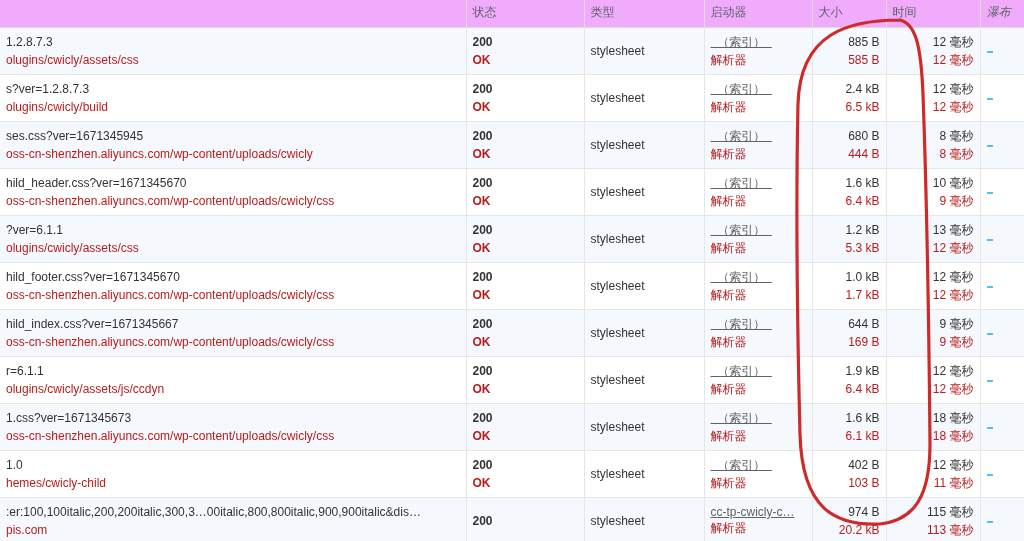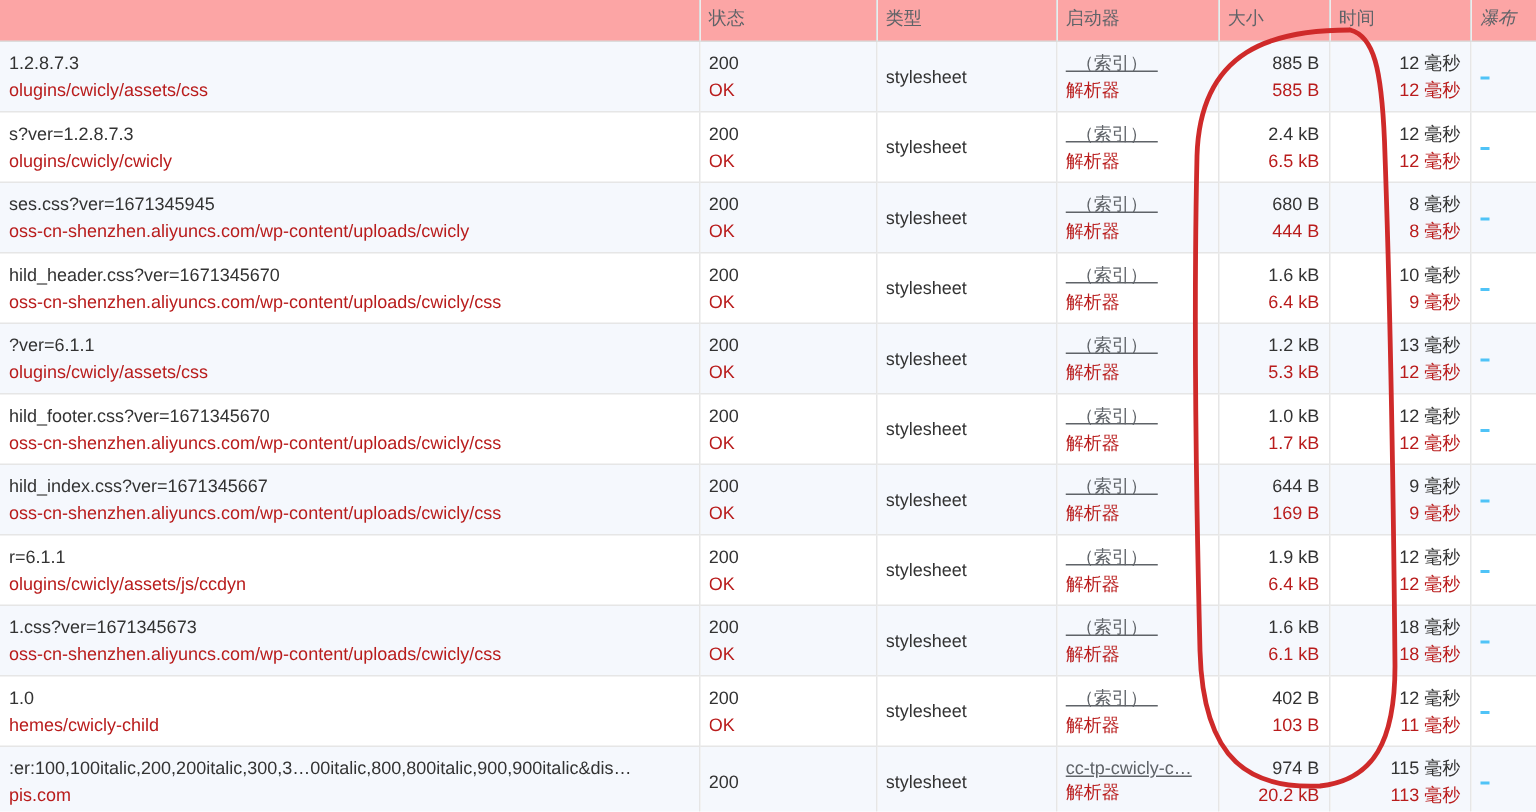--- a/index.html
+++ b/index.html
@@ -11,29 +11,29 @@
       width:1024px;
       height:541px;
       overflow:hidden;
       position:relative;
     }
     .net-table { width:100%; border-collapse:collapse; table-layout:fixed; }
     .net-table th {
       text-align:left;
       font-weight:400;
       color:#5f6368;
-      background:#fca5a5;
+      background:#f0abfc;
       border-right:1px solid #dcdcdc;
       border-bottom:1px solid #dcdcdc;
       padding:4px 6px 6px;
       height:24px;
       overflow:hidden; white-space:nowrap; text-overflow:ellipsis;
     }
     .col-name     { width:466px; }
-    .col-status   { width:118px; }
+    .col-status   { width:118px;font-weight:bold; }
     .col-type     { width:120px; }
     .col-initiator{ width:108px; }
     .col-size     { width:74px; text-align:right; }
     .col-time     { width:94px; text-align:right; }
     .col-wf       { width:60px;font-style:italic; }
     .net-table td {
       border-right:1px solid #e6e6e6;
       border-bottom:1px solid #e6e6e6;
       padding:4px 6px;
       vertical-align:middle;
@@ -102,21 +102,21 @@
         </td>
         <td class="col-time r">
           <div class="primary">12 毫秒</div>
           <div class="secondary">12 毫秒</div>
         </td>
         <td class="col-wf"><span class="wf-dash"></span></td>
       </tr>
       <tr>
         <td class="col-name">
           <div class="primary">s?ver=1.2.8.7.3</div>
-          <div class="secondary">olugins/cwicly/cwicly</div>
+          <div class="secondary">olugins/cwicly/build</div>
         </td>
         <td class="col-status">
           <div class="primary">200</div>
           <div class="secondary">OK</div>
         </td>
         <td class="col-type">
           <div class="primary">stylesheet</div>
         </td>
         <td class="col-initiator">
           <div class="linkish">  （索引）  </div>

